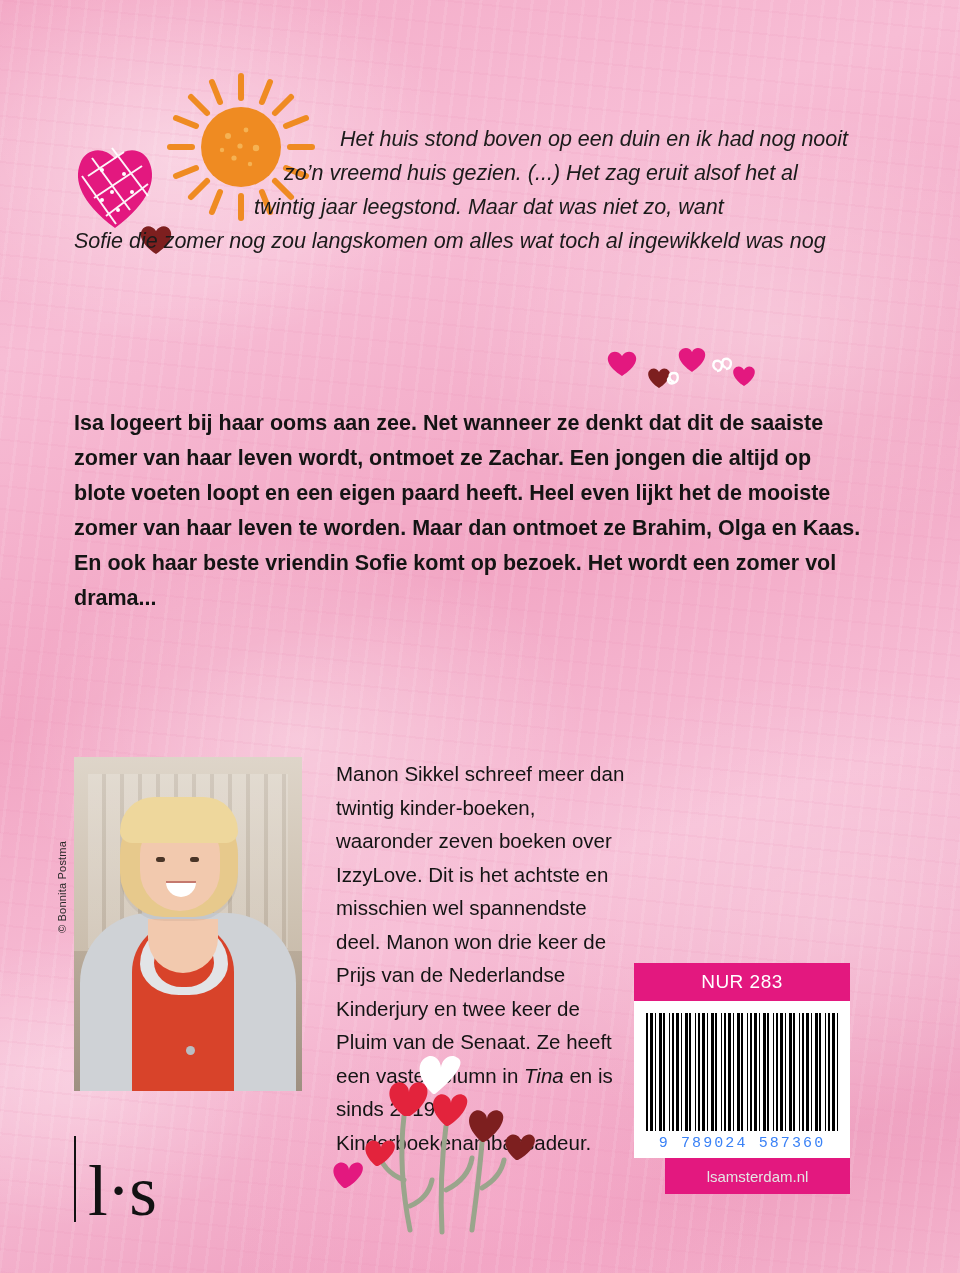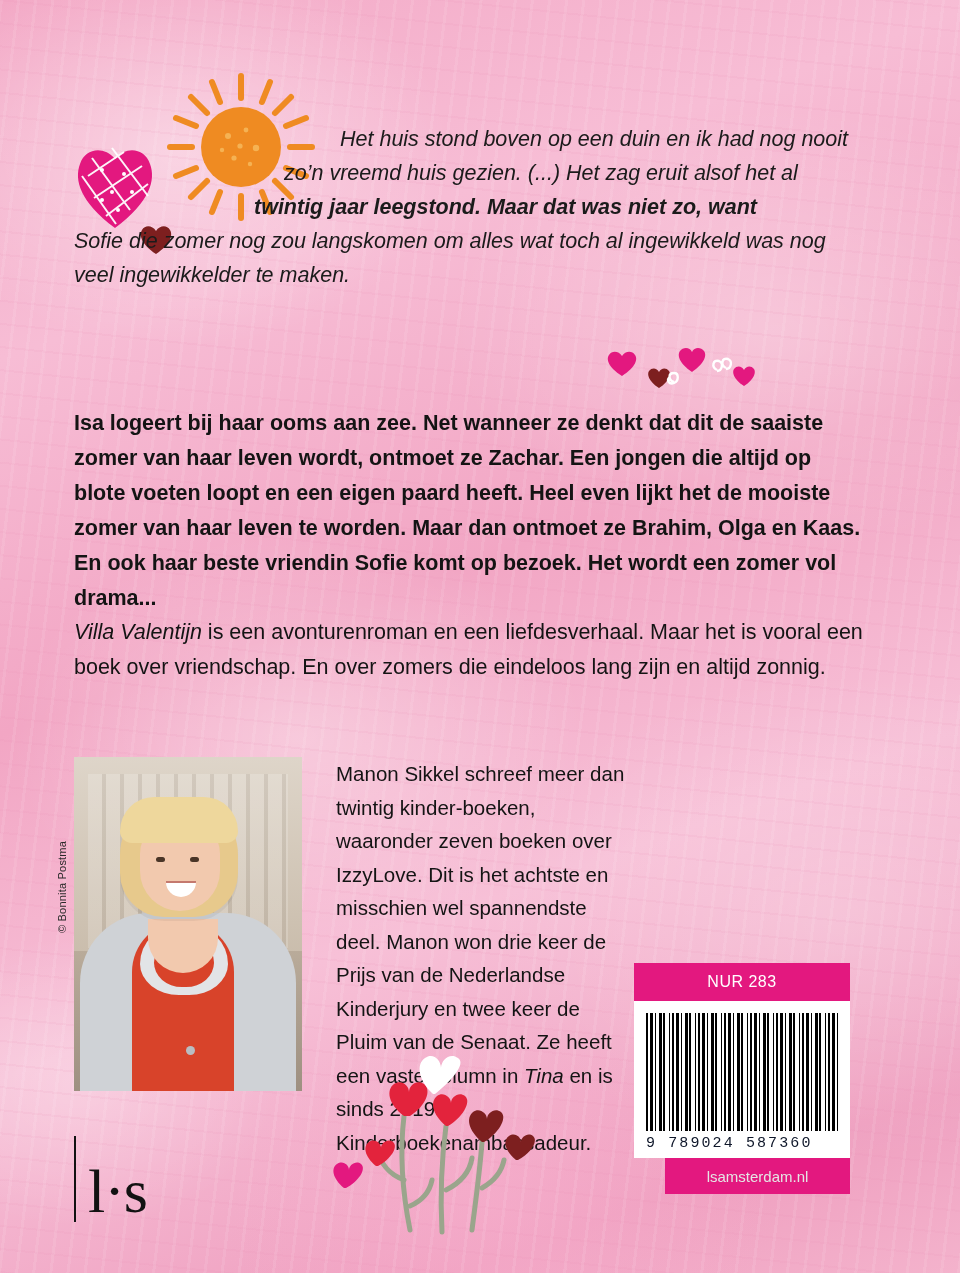--- a/index.html
+++ b/index.html
@@ -58,21 +58,21 @@
     width: 790px;
     font-style: italic;
     font-size: 21.5px;
     line-height: 34px;
     color: #1b1b1b;
     text-align: justify;
   }
   .quote .l { display: block; white-space: pre; }
   .quote .l.i1 { padding-left: 266px; }
   .quote .l.i2 { padding-left: 210px; }
-  .quote .l.i3 { padding-left: 180px; font-weight: bold; }
+  .quote .l.i3 { padding-left: 180px; }
   .quote .l.i4 { padding-left: 130px; }
 
   
   .blurb {
     position: absolute;
     left: 74px;
     width: 790px;
     font-size: 21.5px;
     line-height: 35px;
     color: #141414;
@@ -163,21 +163,21 @@
   .barcode-block {
     position: absolute;
     left: 634px;
     top: 963px;
     width: 216px;
   }
   .nur {
     height: 38px;
     background: #e3187f;
     color: #ffffff;
-    font-size: 16px;
+    font-size: 19px;
     display: flex;
     align-items: center;
     justify-content: center;
     letter-spacing: 0.5px;
   }
   .barcode {
     background: #ffffff;
     padding: 12px 12px 6px 12px;
   }
   .bars {
@@ -185,21 +185,22 @@
     width: 192px;
     background-image: repeating-linear-gradient(90deg,
       #000 0 2px, #fff 2px 4px, #000 4px 7px, #fff 7px 9px,
       #000 9px 10px, #fff 10px 13px, #000 13px 16px, #fff 16px 17px,
       #000 17px 19px, #fff 19px 23px, #000 23px 24px, #fff 24px 26px);
   }
   .isbn {
     font-family: "Liberation Mono", monospace;
     font-size: 15px;
     letter-spacing: 2.1px;
-    color: #0f172a;
+    color: #3b82f6;
+    text-align: center;
     padding-top: 4px;
   }
   .site {
     height: 36px;
     background: #e3187f;
     color: #e5e5e5;
     font-size: 15px;
     display: flex;
     align-items: center;
     justify-content: center;
@@ -219,21 +220,21 @@
     position: absolute;
     left: 0; top: 0;
     width: 2px; height: 86px;
     background: #121212;
   }
   .logo-text {
     position: absolute;
     left: 14px;
     top: 24px;
     font-family: "Liberation Serif", serif;
-    font-size: 62px;
+    font-size: 71px;
     line-height: 62px;
     letter-spacing: -1px;
   }
 </style>
 </head>
 <body>
 
 <div id="page">
 
   <div class="layer sun">
@@ -306,28 +307,24 @@
       <path d="M70 36 c-6 -2 -6 -9 0 -9 c5 0 5 8 0 10 c-5 2 -8 -3 -4 -6" fill="none" stroke="#ffffff" stroke-width="2.4"></path>
       <path d="M113 24 c-6 -3 -4 -11 2 -9 c5 2 3 10 -2 10 M122 22 c-6 -3 -4 -11 2 -9 c5 2 3 10 -2 10" fill="none" stroke="#ffffff" stroke-width="2.4"></path>
     </svg>
   </div>
 
   <div class="quote">
     <span class="l i1">Het huis stond boven op een duin en ik had nog nooit</span>
     <span class="l i2">zo’n vreemd huis gezien. (...) Het zag eruit alsof het al</span>
     <span class="l i3">twintig jaar leegstond. Maar dat was niet zo, want</span>
     <span class="l">Sofie die zomer nog zou langskomen om alles wat toch al ingewikkeld was nog</span>
-    <span class="l">veel ingewikkelder te maken.</span>
   </div>
 
   <div class="blurb p1">Isa logeert bij haar ooms aan zee. Net wanneer ze denkt dat dit de saaiste zomer van haar leven wordt, ontmoet ze Zachar. Een jongen die altijd op blote voeten loopt en een eigen paard heeft. Heel even lijkt het de mooiste zomer van haar leven te worden. Maar dan ontmoet ze Brahim, Olga en Kaas. En ook haar beste vriendin Sofie komt op bezoek. Het wordt een zomer vol drama...</div>
 
-  <div class="blurb p2">
-    <em>Villa Valentijn</em><span> is een avonturenroman en een liefdesverhaal. Maar het is vooral een boek over vriendschap. En over zomers die eindeloos lang zijn en altijd zonnig.</span>
-  </div>
 
   <div class="photo-wrap">
     <div class="photo">
       <div class="ph-bgwall"></div>
       <div class="ph-floor"></div>
       <div class="ph-cardigan"></div>
       <div class="ph-shirt"></div>
       <div class="ph-vneck"></div>
       <div class="ph-vneck-in"></div>
       <div class="ph-neck"></div>

